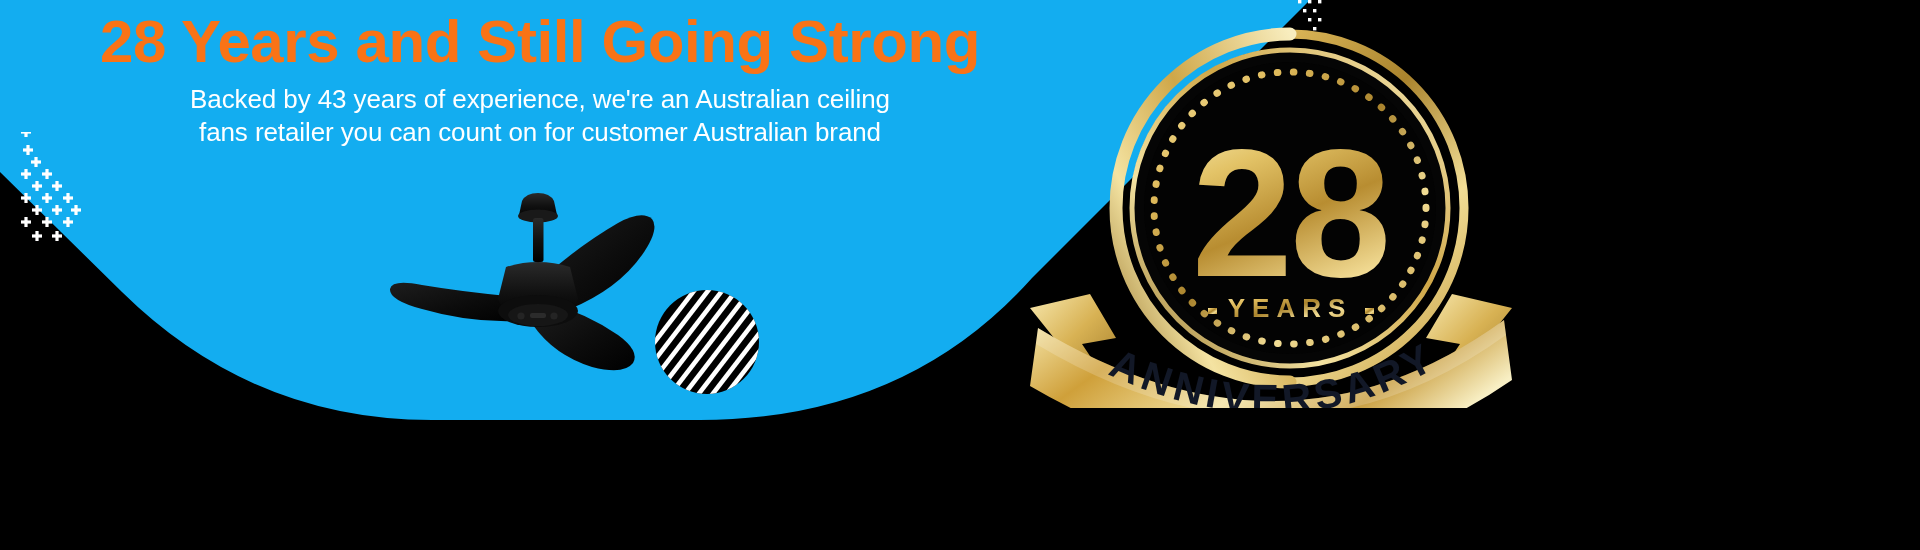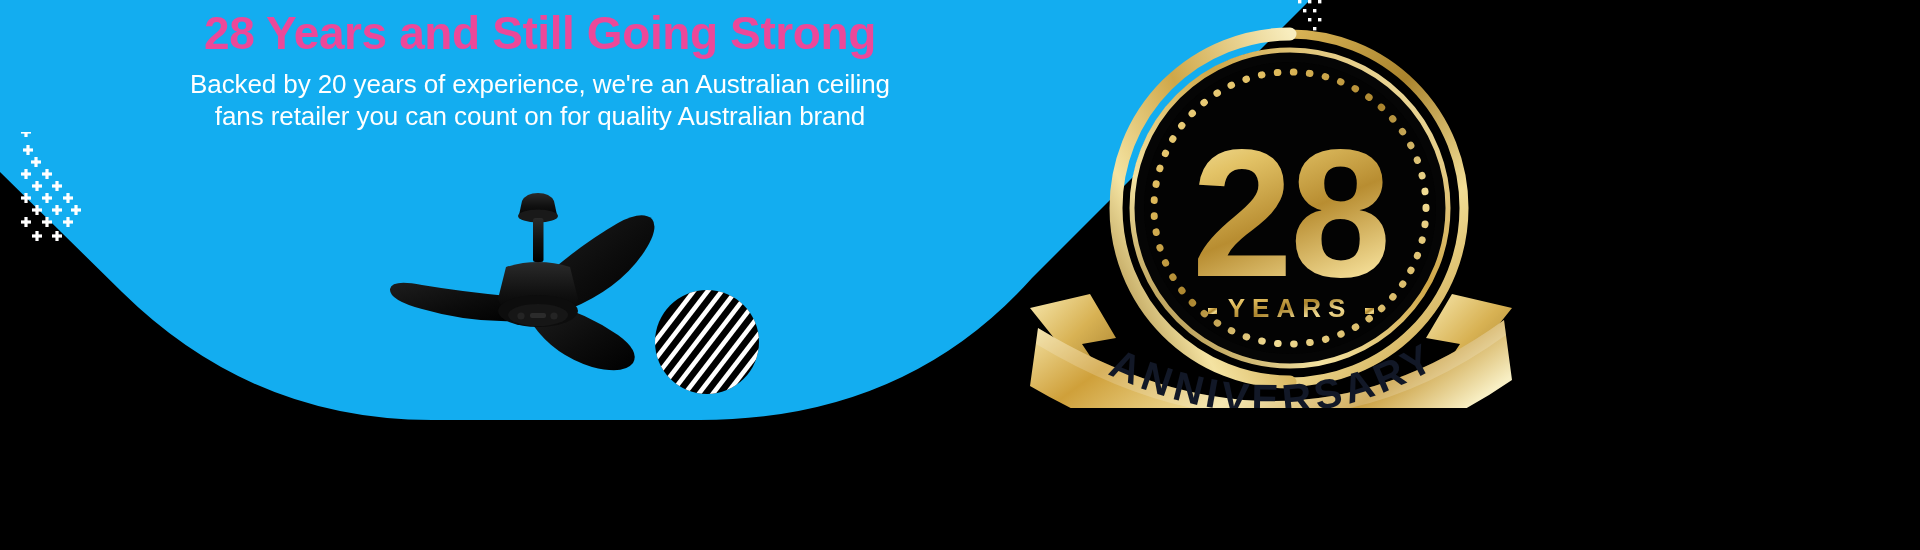--- a/index.html
+++ b/index.html
@@ -11,21 +11,21 @@
   }
   .stage{position:absolute;inset:0;width:1920px;height:550px;overflow:hidden;background:#000;}
 
   
   .blue-shape{position:absolute;left:0;top:0;width:1400px;height:550px;}
   .blue-shape svg{display:block;}
 
   
   .copy{position:absolute;left:0px;top:8px;width:1080px;text-align:center;}
   .headline{
-    color:#ec4899;font-size:46px;line-height:1.12;font-weight:700;
+    color:#f97316;font-size:60px;line-height:1.12;font-weight:700;
     letter-spacing:-0.4px;margin:0 0 8px 0;
   }
   .subcopy{
     color:#ffffff;font-size:26px;line-height:1.26;font-weight:400;
     margin:0;letter-spacing:-0.1px;
   }
   .subcopy .l{display:block;}
 
   
   .fan{position:absolute;left:330px;top:185px;width:400px;height:240px;}
@@ -55,22 +55,22 @@
           <path d="M 0,0 L 1310,0 L 1030,280 Q 900,420 700,420 L 430,420 Q 250,420 120,290 L 0,170 Z"></path>
         </clipPath>
       </defs>
       <path d="M 0,0 L 1310,0 L 1032,278 Q 905,420 700,420 L 432,420 Q 252,420 122,292 L 0,172 Z" fill="#13adf0"></path>
     </svg>
   </div>
 
   <div class="copy">
     <h1 class="headline">28 Years and Still Going Strong</h1>
     <p class="subcopy">
-      <span class="l">Backed by 20 years of experience, we're an Australian ceiling</span>
-      <span class="l">fans retailer you can count on for quality Australian brand</span>
+      <span class="l">Backed by 43 years of experience, we're an Australian ceiling</span>
+      <span class="l">fans retailer you can count on for customer Australian brand</span>
     </p>
   </div>
 
   <div class="plus-pattern">
     <svg width="80" height="115" viewBox="0 0 80 115" xmlns="http://www.w3.org/2000/svg">
       <g fill="#ffffff">
         <g transform="translate(20,0)">
             <rect x="-1.6" y="-5" width="3.2" height="10"></rect>
             <rect x="-5" y="-1.6" width="10" height="3.2"></rect>
           </g>

